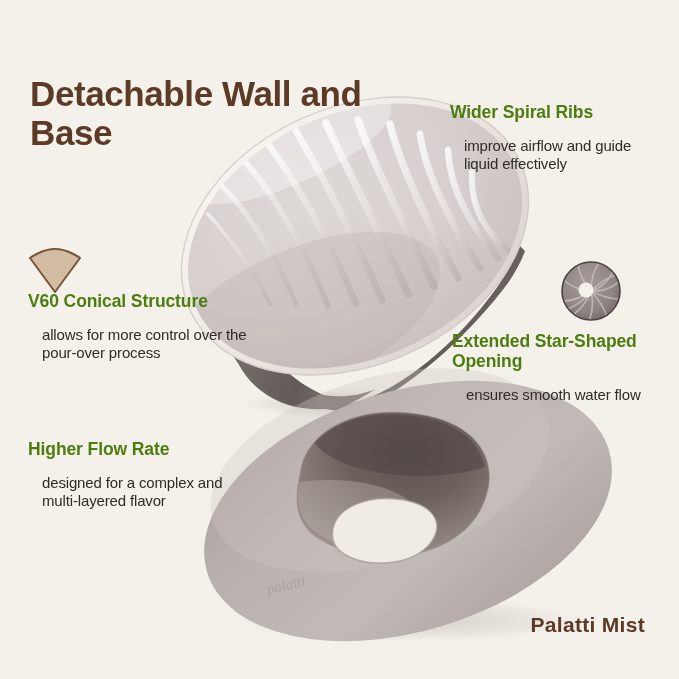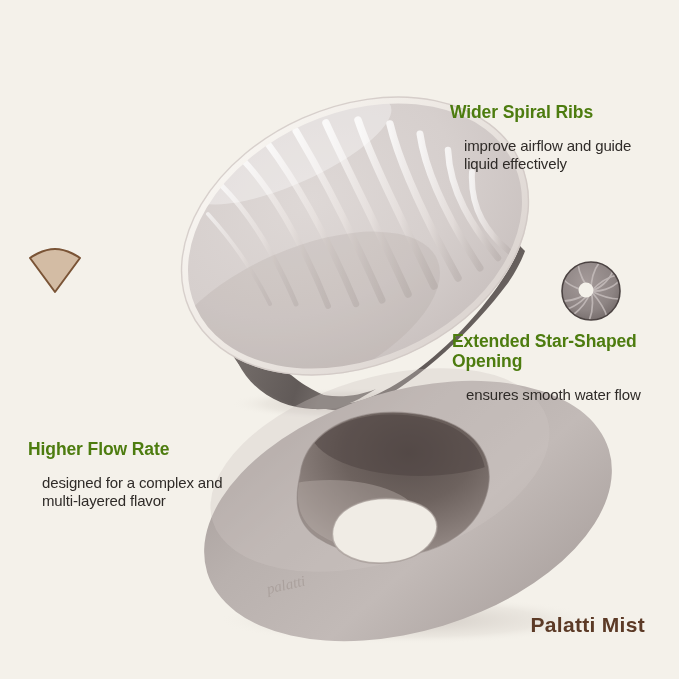--- a/index.html
+++ b/index.html
@@ -282,29 +282,34 @@
 
       <path d="M333 528 C338 506 370 494 404 500 C436 506 446 526 428 546
                C409 566 366 568 344 554 C333 547 331 538 333 528 Z" fill="#f0ece5"></path>
       <path d="M333 528 C338 506 370 494 404 500 C436 506 446 526 428 546
                C409 566 366 568 344 554 C333 547 331 538 333 528 Z" fill="none" stroke="#a49a96" stroke-width="1.6" opacity="0.7"></path>
 
       <text x="268" y="594" transform="rotate(-13 268 594)" font-family="Liberation Serif, serif" font-style="italic" font-size="15" fill="#a89e9a" opacity="0.85">palatti</text>
     </g>
   </svg>
 
+  <h1 class="headline">Detachable Wall and Base</h1>
 
   <div class="callout" id="callout-spiral-ribs">
     <p class="callout-title">Wider Spiral Ribs</p>
     <p class="callout-body">improve airflow and guide liquid effectively</p>
   </div>
 
   <svg class="icon-cone" viewBox="0 0 58 50">
     <path d="M4 12 C4 12 16 3 29 3 C42 3 54 12 54 12 L29 46 Z" fill="#d3bca4" stroke="#7a5436" stroke-width="2" stroke-linejoin="round"></path>
   </svg>
+  <div class="callout" id="callout-v60">
+    <p class="callout-title">V60 Conical Structure</p>
+    <p class="callout-body">allows for more control over the pour-over process</p>
+  </div>
 
   <svg class="icon-spiral" viewBox="0 0 64 64">
     <defs>
       <radialGradient id="gradIconDisc" cx="0.42" cy="0.35" r="0.75">
         <stop offset="0%" stop-color="#a49a99"></stop>
         <stop offset="65%" stop-color="#8d8483"></stop>
         <stop offset="100%" stop-color="#6e6564"></stop>
       </radialGradient>
       <clipPath id="clipIconDisc">
           <circle cx="32" cy="32" r="29"></circle>

